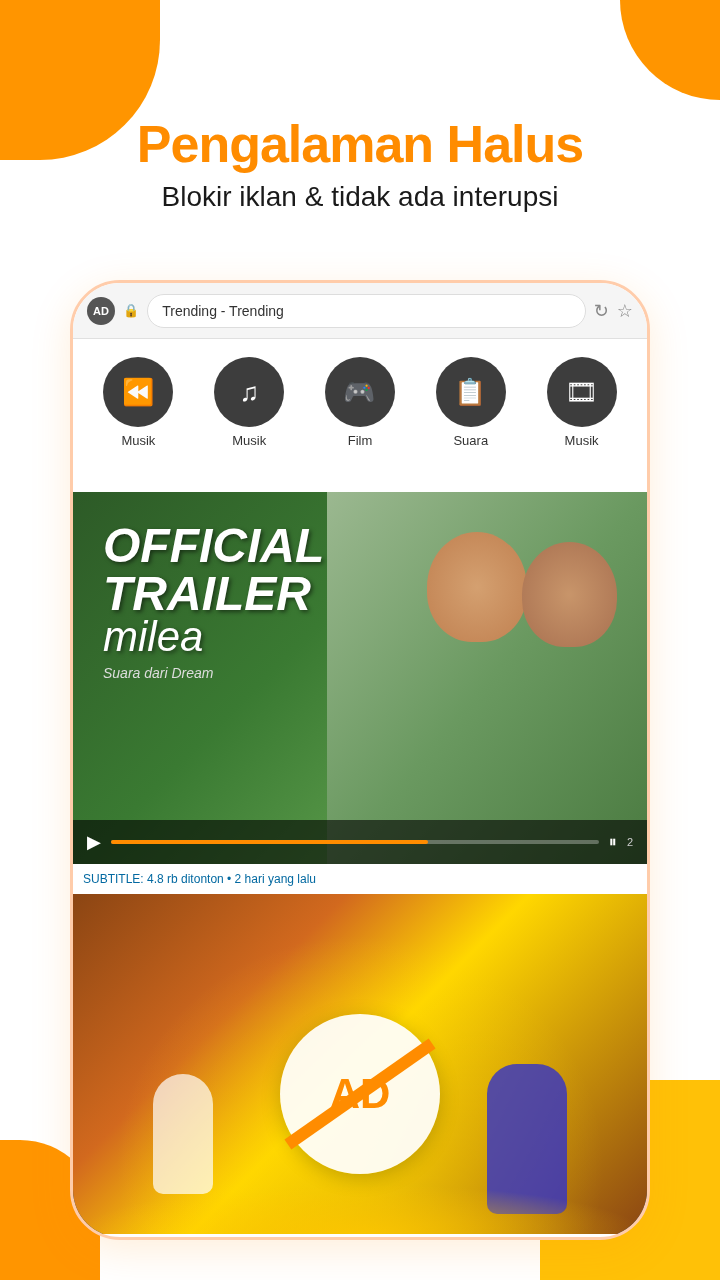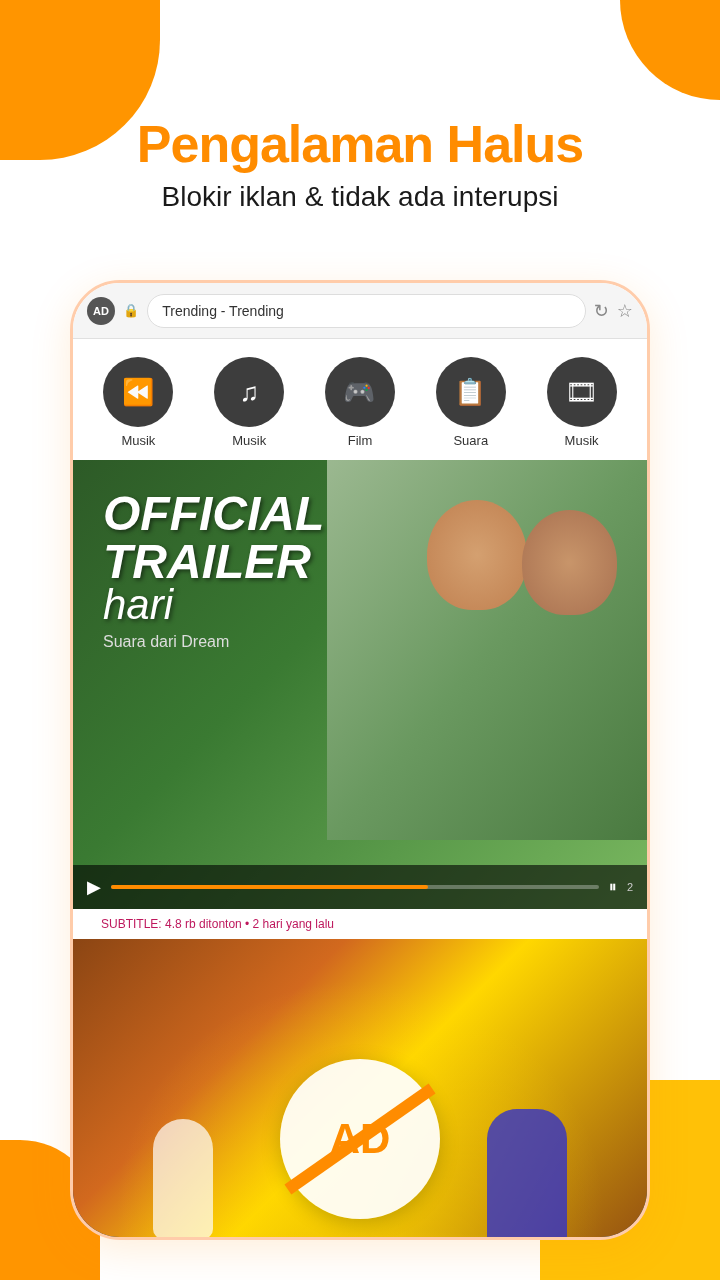--- a/index.html
+++ b/index.html
@@ -140,23 +140,24 @@
     .yt-cat-label {
       font-size: 13px;
       color: #333;
       font-weight: 400;
     }
 
     
     .video-main {
       position: relative;
       width: 100%;
-      height: 449px;
+      height: 372px;
       background: linear-gradient(135deg, #2a4a2a 0%, #3a6a3a 30%, #4a7a5a 60%, #6a8a6a 100%);
       overflow: hidden;
+      margin-top: 32px;
     }
     .video-overlay-text {
       position: absolute;
       top: 30px; left: 30px;
       z-index: 2;
     }
     .video-title-big {
       font-size: 48px;
       font-weight: 900;
       color: #fff;
@@ -167,23 +168,24 @@
     }
     .video-title-script {
       font-size: 42px;
       font-weight: 300;
       color: #fff;
       font-style: italic;
       text-shadow: 2px 2px 4px rgba(0,0,0,0.5);
       margin-top: -5px;
     }
     .video-sub-text {
-      font-size: 16px;
+      font-size: 14px;
       color: #ddd;
       margin-top: 4px;
+      font-style: italic;
     }
 
     
     .video-player-bar {
       position: absolute;
       bottom: 0; left: 0; right: 0;
       background: rgba(0,0,0,0.6);
       padding: 8px 14px;
       display: flex;
       align-items: center;
@@ -209,23 +211,23 @@
     
     .video-second {
       position: relative;
       width: 100%;
       height: 340px;
       background: linear-gradient(135deg, #1a2a4a 0%, #2a3a6a 40%, #4a5a8a 100%);
       overflow: hidden;
     }
     .video-info-bar {
       background: #fff;
-      padding: 8px 28px;
+      padding: 8px 10px;
       font-size: 12px;
-      color: #be185d;
+      color: #0369a1;
     }
 
     
     .ad-blocker-overlay {
       position: absolute;
       bottom: 60px;
       left: 50%;
       transform: translateX(-50%);
       z-index: 20;
     }
@@ -328,21 +330,21 @@
       <div style="width:100%;height:100%;background:linear-gradient(to bottom right,#9bb890 0%,#6a9960 50%,#4a7a40 100%);"></div>
 
       <div style="position:absolute;top:40px;right:120px;width:100px;height:110px;background:radial-gradient(ellipse,#d4a070 0%,#c08050 100%);border-radius:50% 50% 45% 45%;"></div>
 
       <div style="position:absolute;top:50px;right:30px;width:95px;height:105px;background:radial-gradient(ellipse,#c8956a 0%,#a87050 100%);border-radius:50% 50% 45% 45%;"></div>
     </div>
 
     <div class="video-overlay-text">
       <div class="video-title-big">OFFICIAL</div>
       <div class="video-title-big">TRAILER</div>
-      <div class="video-title-script">hari</div>
+      <div class="video-title-script">milea</div>
       <div class="video-sub-text">Suara dari Dream</div>
     </div>
 
     <div class="video-player-bar">
       <span class="play-btn">▶</span>
       <div class="progress-bar-container">
         <div class="progress-fill" style="width:65%;"></div>
       </div>
       <span class="pause-btn">⏸</span>
       <span class="duration-text">2</span>

